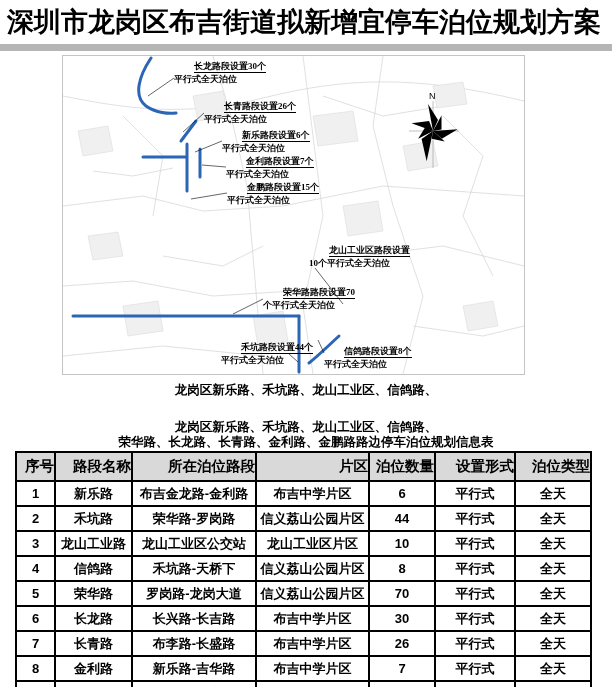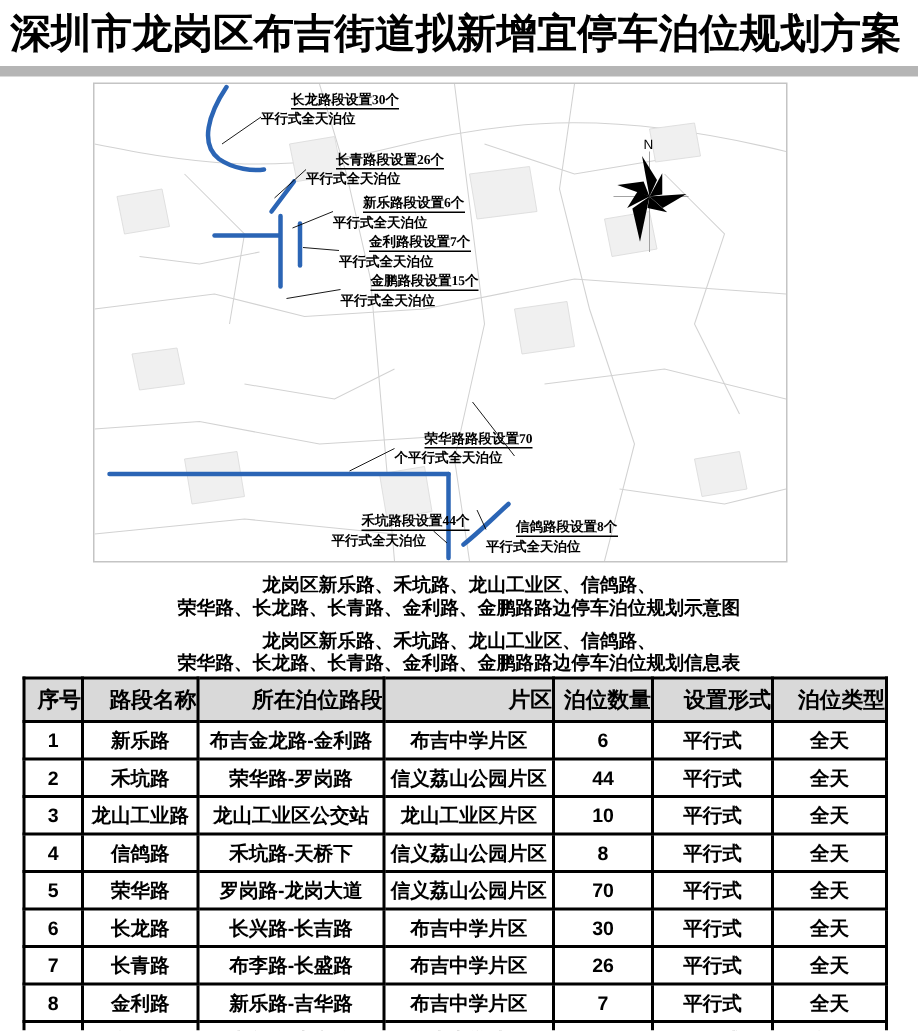--- a/index.html
+++ b/index.html
@@ -120,37 +120,40 @@
       <span class="l2">平行式全天泊位</span>
     </div>
     <div class="map-note" style="left:163px;top:99px">
       <span class="l1">金利路段设置7个</span>
       <span class="l2">平行式全天泊位</span>
     </div>
     <div class="map-note" style="left:164px;top:125px">
       <span class="l1">金鹏路段设置15个</span>
       <span class="l2">平行式全天泊位</span>
     </div>
+    <div class="map-note" style="left:246px;top:188px">
+      <span class="l1">龙山工业区路段设置</span>
+      <span class="l2">10个平行式全天泊位</span>
+    </div>
     <div class="map-note" style="left:200px;top:230px">
       <span class="l1">荣华路路段设置70</span>
       <span class="l2">个平行式全天泊位</span>
     </div>
     <div class="map-note" style="left:158px;top:285px">
       <span class="l1">禾坑路段设置44个</span>
       <span class="l2">平行式全天泊位</span>
     </div>
     <div class="map-note" style="left:261px;top:289px">
       <span class="l1">信鸽路段设置8个</span>
       <span class="l2">平行式全天泊位</span>
     </div>
   </div>
 
   <div class="caption cap1">
     <div>龙岗区新乐路、禾坑路、龙山工业区、信鸽路、</div>
-    <div>荣华路、长龙路、长青路、金利路、金鹏路路边停车泊位规划示意图</div>
   </div>
 
   <div class="caption cap2">
     <div>龙岗区新乐路、禾坑路、龙山工业区、信鸽路、</div>
     <div>荣华路、长龙路、长青路、金利路、金鹏路路边停车泊位规划信息表</div>
   </div>
 
   <table class="info">
     <colgroup>
       <col class="c0">

